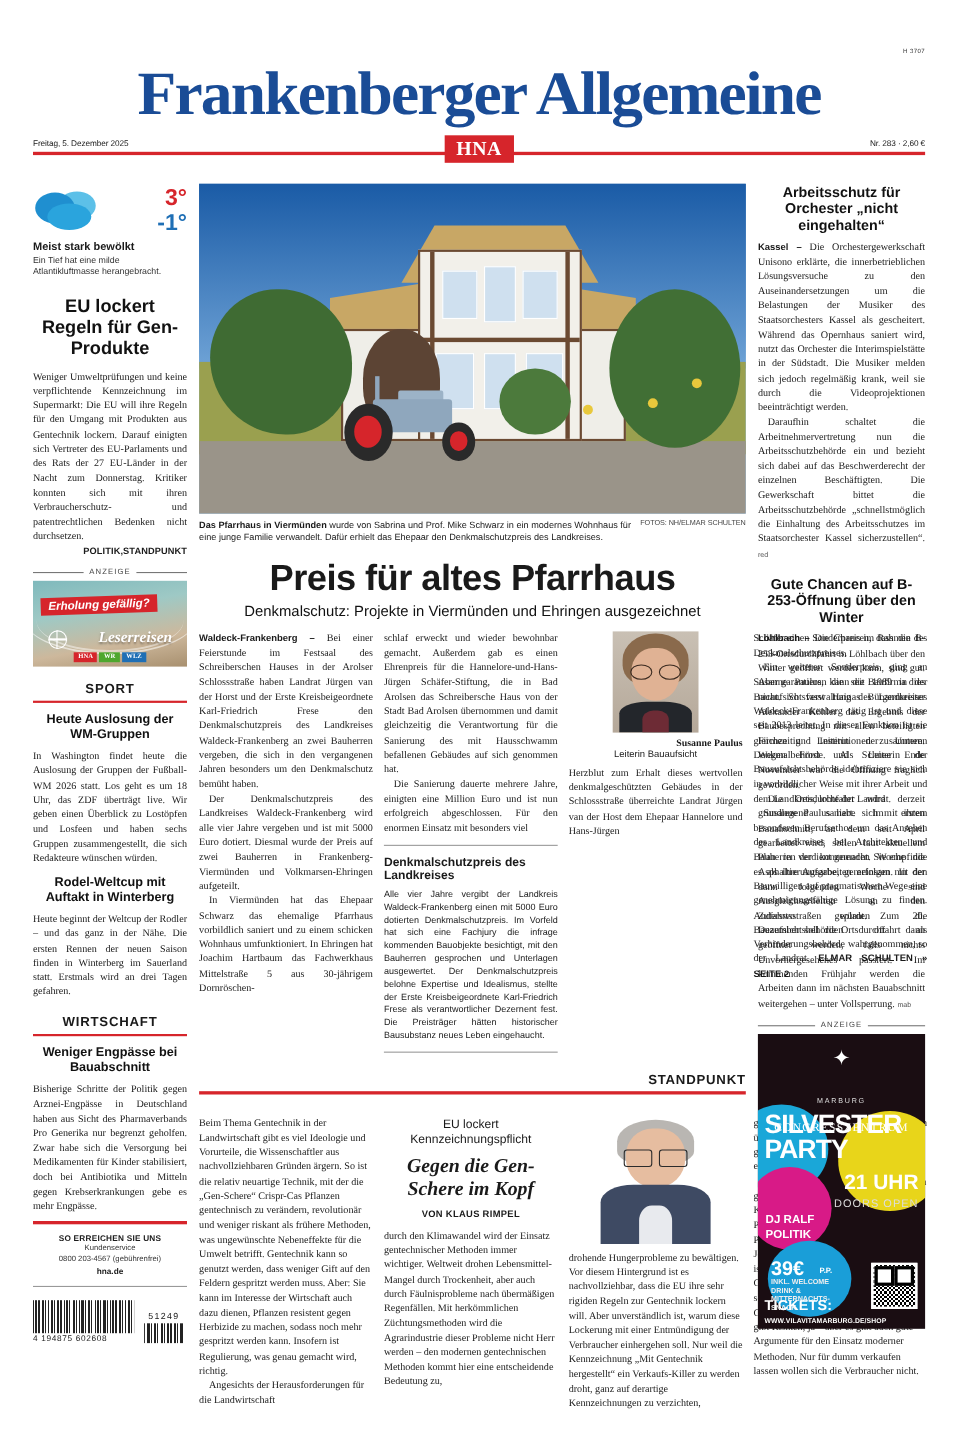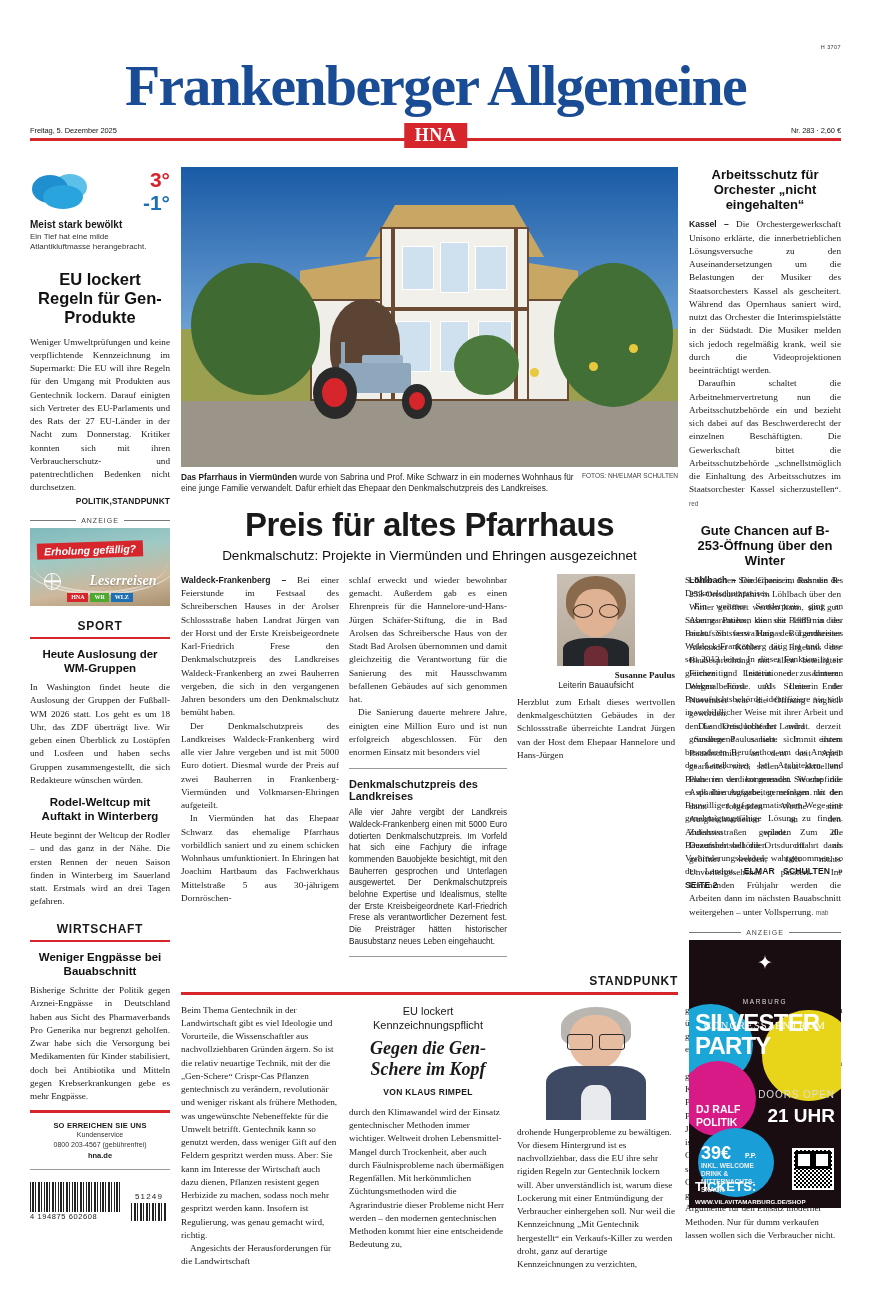--- a/index.html
+++ b/index.html
@@ -387,21 +387,21 @@
     font-family:"Liberation Sans",sans-serif; font-size:6.5px; letter-spacing:1.6px;
   }
   .silv-main {
     position:absolute; left:6px; top:27%;
     font-family:"Liberation Sans",sans-serif; font-weight:bold;
     font-size:24px; line-height:.94; color:#fff; letter-spacing:-.8px;
   }
   .silv-time {
     position:absolute; right:6px; top:47%;
     font-family:"Liberation Sans",sans-serif; font-weight:bold;
-    font-size:19px; color:#fff; line-height:1;margin-top:40px;
+    font-size:19px; color:#fff; line-height:1;
   }
   .silv-doors {
     position:absolute; right:6px; top:55.5%;
     font-family:"Liberation Sans",sans-serif;
     font-size:10px; color:#ddd; letter-spacing:.9px;
   }
   .silv-dj {
     position:absolute; left:7px; top:61%;
     font-family:"Liberation Sans",sans-serif; font-weight:bold;
     font-size:10.5px; color:#fff; line-height:1.18;
@@ -630,21 +630,21 @@
             <p>Schäfer einen Sonderpreis im Rahmen des Denkmalschutzpreises.</p>
             <p>Ein weiterer Sonderpreis ging an Susanne Paulus, die seit 1989 in der Bauaufsichtsverwaltung des Landkreises Waldeck-Frankenberg tätig ist und diese seit 2013 leitet. In dieser Funktion ist sie gleichzeitig Leiterin der Unteren Denkmalbehörde. Als Leiterin der Bauaufsichtsbehörde identifiziere sie sich in vorbildlicher Weise mit ihrer Arbeit und dem Landkreis, lobte der Landrat.</p>
             <p><span>Susanne Paulus habe sich mit ihrem besonderen Berufsethos um das Ansehen des Landkreises bei Architekten und Bauherren verdient gemacht. Sie empfinde es als ihre Aufgabe, gemeinsam mit den Bauwilligen auf pragmatischem Wege eine genehmigungsfähige Lösung zu finden. Anderswo würden die Bauaufsichtsbehörden oft als Verhinderungsbehörde wahrgenommen, so der Landrat.</span> <b class="ref">ELMAR SCHULTEN</b> <b class="ref">» SEITE 2</b></p>
           </div>
         </div>
       </div>
 
       <div style="margin-top:8px">
         <div class="sect-right">STANDPUNKT</div>
         <div class="sect-rule"></div>
-        <div class="cols3" style="margin-top:9px">
+        <div class="cols3" style="margin-top:20px">
 
           <div class="c">
             <div class="body body-left">
               <p>Beim Thema Gentechnik in der Landwirtschaft gibt es viel Ideologie und Vorurteile, die Wissenschaftler aus nachvollziehbaren Gründen ärgern. So ist die relativ neuartige Technik, mit der die „Gen-Schere“ Crispr-Cas Pflanzen gentechnisch zu verändern, revolutionär und weniger riskant als frühere Methoden, was ungewünschte Nebeneffekte für die Umwelt betrifft. Gentechnik kann so genutzt werden, dass weniger Gift auf den Feldern gespritzt werden muss. Aber: Sie kann im Interesse der Wirtschaft auch dazu dienen, Pflanzen resistent gegen Herbizide zu machen, sodass noch mehr gespritzt werden kann. Insofern ist Regulierung, was genau gemacht wird, richtig.</p>
               <p>Angesichts der Herausforderungen für die Landwirtschaft</p>
             </div>
           </div>
 
           <div class="c">
             <div class="sp-kicker">EU lockert</div>

